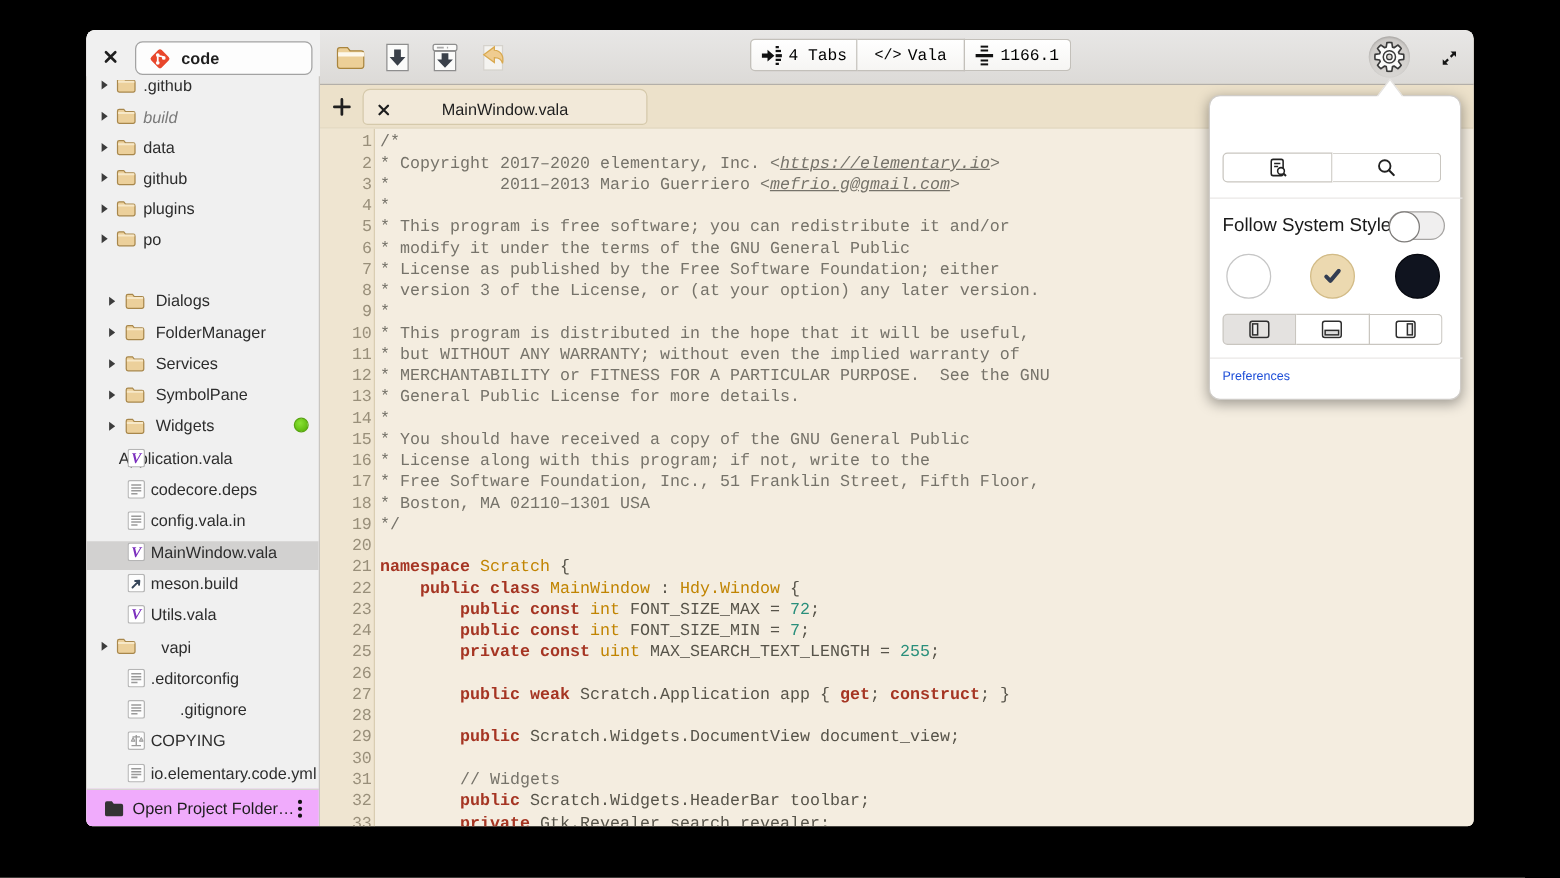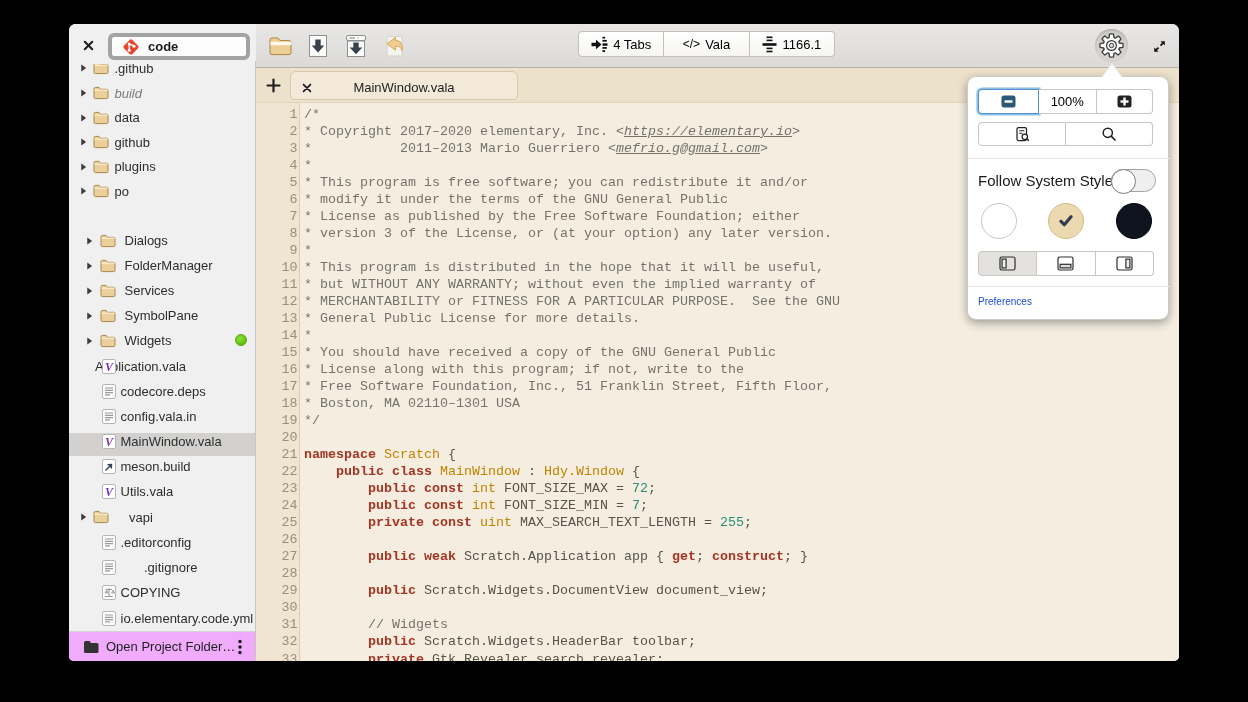--- a/index.html
+++ b/index.html
@@ -6,39 +6,39 @@
 html,body { width:1248px; height:702px; background:#000; overflow:hidden; }
 body { font-family:"Liberation Sans", sans-serif; position:relative; }
 #win { position:absolute; left:69px; top:24px; width:1110px; height:637px;
   border-radius:7px 7px 5px 5px; overflow:hidden; background:#f4ede0; }
 
 #side { position:absolute; left:0; top:0; width:187px; height:637px;
   background:#f0f0f0; border-right:1px solid #c9c6c1; }
 #sidehead { position:absolute; left:0; top:0; width:187px; height:37px; background:#f0f0f0; z-index:5; }
 #sx { position:absolute; left:12.5px; top:15px; width:13px; height:13px; }
 #chip { position:absolute; left:39px; top:9px; width:142px; height:27px; background:#fdfdfd;
-  border:4px solid #a3a3a3; border-radius:6px; display:flex; align-items:center; }
+  border:1px solid #a3a3a3; border-radius:6px; display:flex; align-items:center; }
 #chip span { font-size:13px; color:#1e1e1e; font-weight:700; margin-left:7px; }
 #rows { position:absolute; left:0; top:40px; width:186px; height:567px; overflow:hidden; }
 .row { position:absolute; height:25px; left:0; width:186px; display:flex; align-items:center; }
 .row .lbl { font-size:13px; color:#2d2d2d; margin-left:7px; white-space:nowrap; }
 .row .ital { font-style:italic; color:#7a7a7a; }
 .exp { position:absolute; left:10px; width:8px; height:8px; }
 .ic { position:absolute; }
 .sel { position:absolute; left:0px; top:368.5px; width:186px; height:23px; background:#d2d1d0; }
 .gdot { position:absolute; left:166px; width:12px; height:12px; border-radius:50%;
   background:radial-gradient(circle at 40% 35%, #8ae234, #62be12 70%); border:1px solid #59a512; }
 #sidebot { position:absolute; left:0; top:607px; width:186px; height:30px; background:#f0abfc;
   border-top:1px solid #d6d4d1; display:flex; align-items:center; }
 #sidebot span { font-size:13px; color:#1e1e1e; margin-left:6px; }
 
 #head { position:absolute; left:187px; top:0; width:923px; height:44px;
   background:linear-gradient(#e8e7e6, #dcdad7); border-bottom:1px solid #b3afa9; }
 .hicon { position:absolute; top:10px; }
-#grp { position:absolute; left:322px; top:7px; width:257px; height:26px; display:flex; }
+#grp { position:absolute; left:344px; top:7px; width:257px; height:26px; display:flex;font-family:Liberation Mono, monospace; }
 #grp .seg { flex:1; background:linear-gradient(#ffffff,#f6f5f3); border:1px solid #c3c0ba;
   border-left-width:0; display:flex; align-items:center; justify-content:center;
   font-size:13px; color:#000; gap:5px; }
 #grp .seg:first-child { border-left-width:1px; border-radius:4px 0 0 4px; }
 #grp .seg:last-child { border-radius:0 4px 4px 0; }
 #gearbg { position:absolute; left:839px; top:5px; width:33px; height:33px; border-radius:50%;
   background:linear-gradient(#ccc9c6,#d8d6d3); box-shadow:inset 0 1px 2px rgba(0,0,0,.2); }
 
 #tabbar { position:absolute; left:187px; top:44px; width:923px; height:35px; background:#ece1ca;
   border-bottom:1px solid #e0d5bd; }
@@ -501,36 +501,20 @@
         <span class="k">public</span> <span class="k">weak</span> Scratch.Application app { <span class="k">get</span>; <span class="k">construct</span>; }
 
         <span class="k">public</span> Scratch.Widgets.DocumentView document_view;
 
         <span class="cm">// Widgets</span>
         <span class="k">public</span> Scratch.Widgets.HeaderBar toolbar;
         <span class="k">private</span> Gtk.Revealer search_revealer;</pre>
   </div>
 </div>
 <div id="popov">
-<div class="prow" style="left:9.5px; top:12px; width:175px; height:25px;">
-  <div class="pseg" style="flex:0 0 61px; border-radius:4px 0 0 4px; border-color:#4f94d0; box-shadow:0 0 0 1.6px rgba(105,168,220,.75);">
-    <svg width="15" height="13" viewBox="0 0 15 13">
-          <rect x="0.5" y="0.5" width="14" height="12" rx="2.5" fill="#2b5876"></rect>
-          <rect x="3.5" y="5.3" width="8" height="2.4" fill="#fff"></rect>
-        </svg>
-  </div>
-  <div class="pseg" style="flex:0 0 58.5px; border-left:none;">100%</div>
-  <div class="pseg" style="flex:0 0 55.5px; border-left:none; border-radius:0 4px 4px 0;">
-    <svg width="15" height="13" viewBox="0 0 15 13">
-          <rect x="0.5" y="0.5" width="14" height="12" rx="2.5" fill="#222"></rect>
-          <rect x="3.5" y="5.3" width="8" height="2.4" fill="#fff"></rect>
-          <rect x="6.3" y="2.5" width="2.4" height="8" fill="#fff"></rect>
-        </svg>
-  </div>
-</div>
 <div class="prow" style="left:10px; top:45px; width:175px; height:24px;">
   <div class="pseg" style="flex:1; border-radius:4px 0 0 4px;">
     <svg width="17" height="17" viewBox="0 0 17 17">
           <rect x="3" y="1.5" width="9.5" height="13" rx="1.5" fill="none" stroke="#222" stroke-width="1.25"></rect>
           <path d="M5.3 4.8 h5 M5.3 7.2 h3.2" stroke="#222" stroke-width="1.1"></path>
           <circle cx="10.8" cy="10.8" r="2.7" fill="#fff" stroke="#222" stroke-width="1.25"></circle>
           <path d="M12.8 12.8 L14.8 14.8" stroke="#222" stroke-width="1.5"></path>
         </svg>
   </div>
   <div class="pseg" style="flex:1; border-left:none; border-radius:0 4px 4px 0;">

